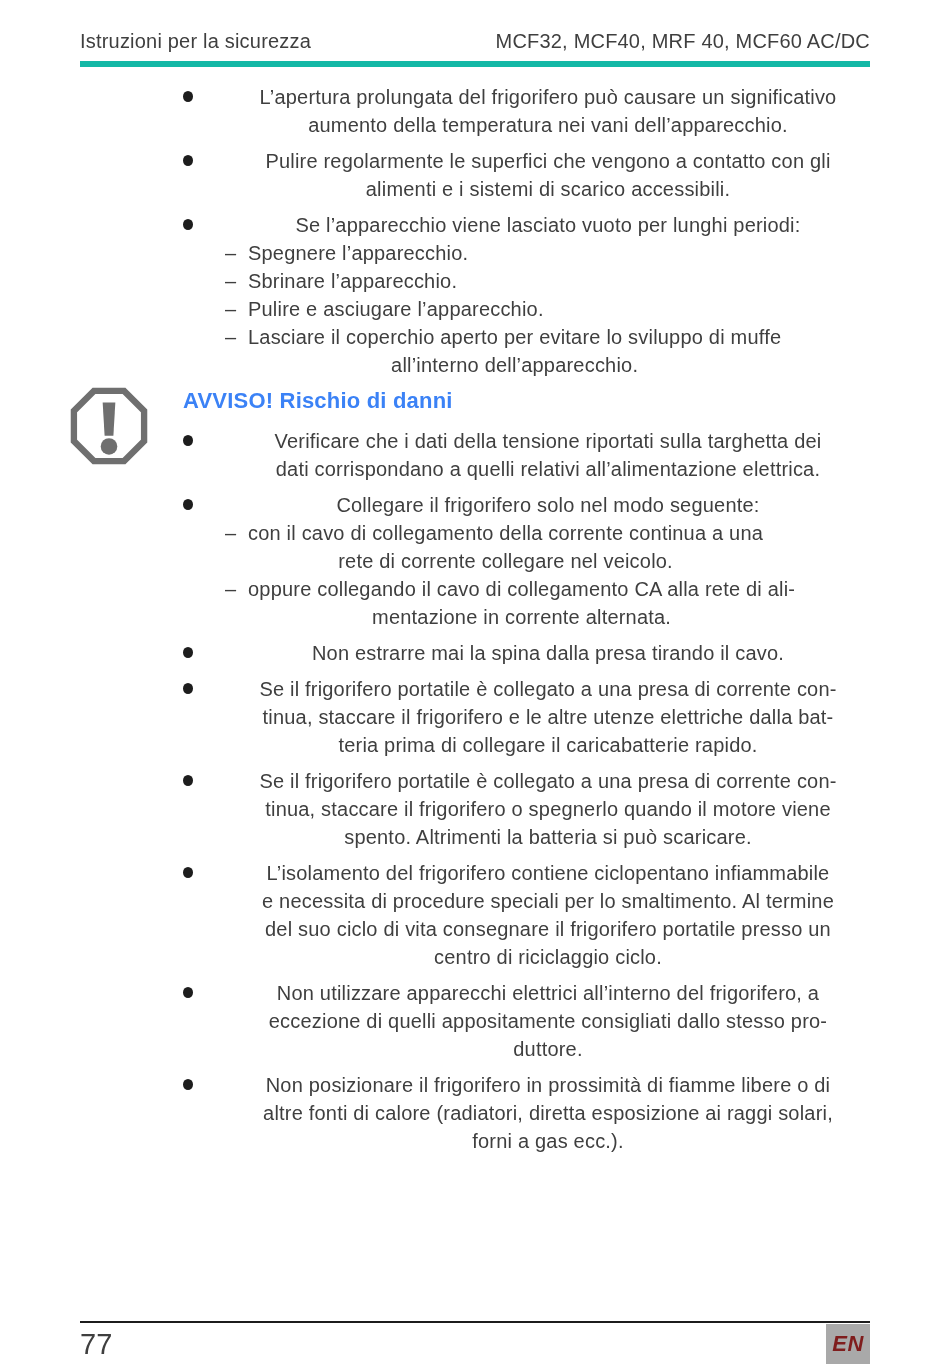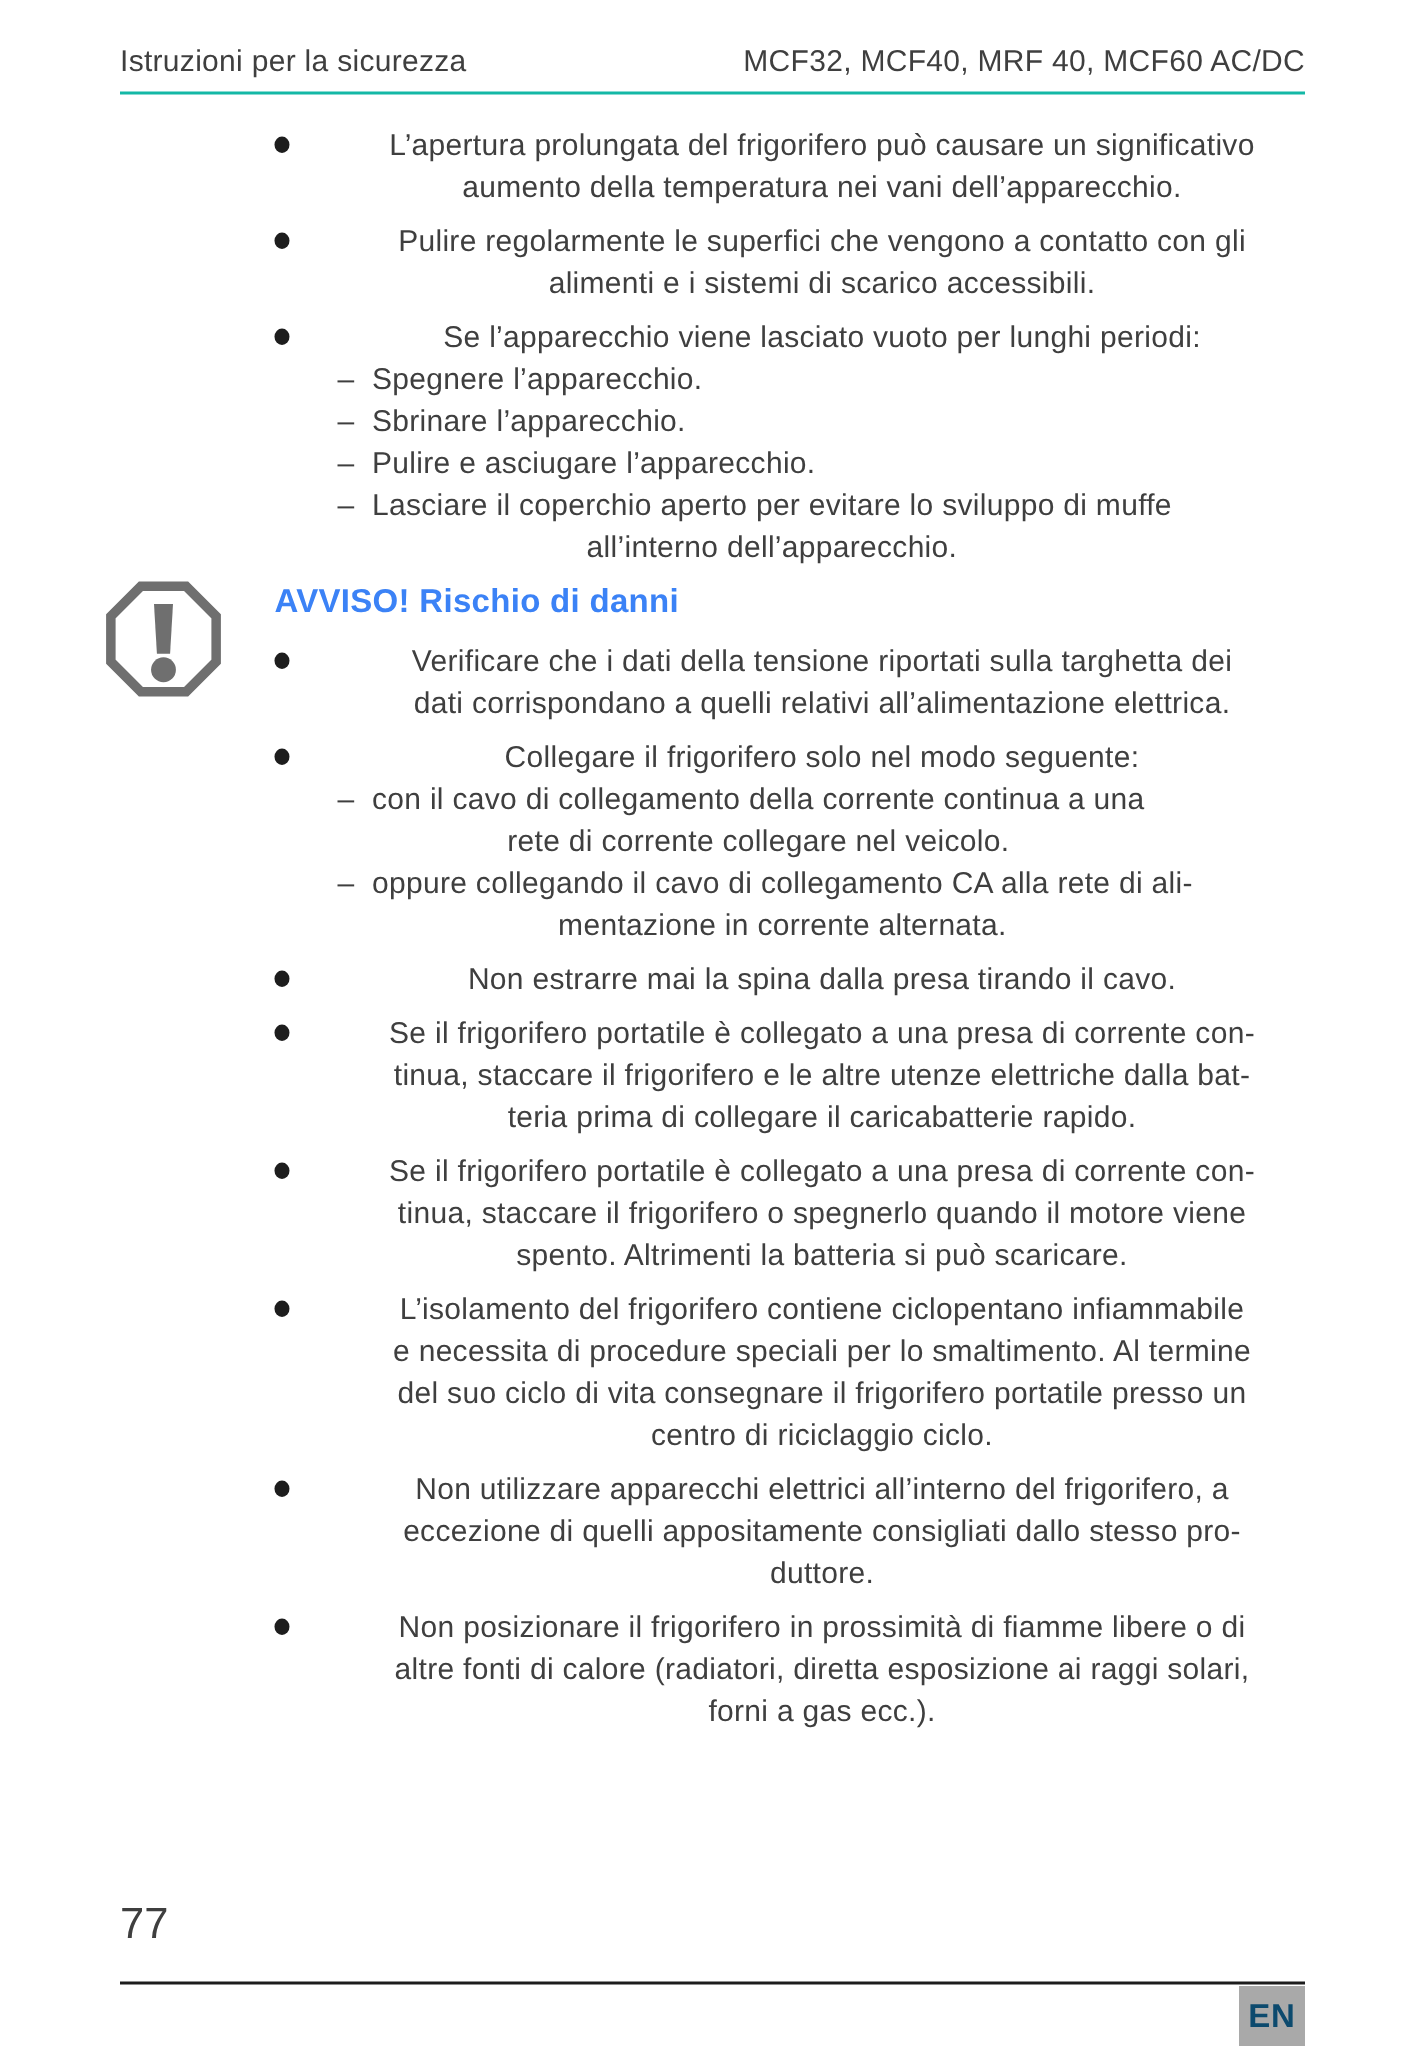--- a/index.html
+++ b/index.html
@@ -9,21 +9,21 @@
     background:#ffffff;
     font-family:"Liberation Sans", sans-serif;
     color:#3f3f3f;
     overflow:hidden;
   }
   
   .header{
     position:absolute;top:30px;left:80px;width:790px;
     display:flex;justify-content:space-between;align-items:baseline;
     font-size:20px;letter-spacing:.2px;
-    padding-bottom:8px;border-bottom:2px solid #14b8a6;gap:28px;
+    padding-bottom:8px;border-bottom:6px solid #14b8a6;gap:28px;
   }
   
   .content{position:absolute;top:83px;left:183px;width:700px;}
   ul.bullets{list-style:none;margin:0;padding:0;}
   li.bullet-item{display:flex;margin:0 0 8px 0;}
   .dot{
     flex:0 0 auto;width:10px;height:11px;border-radius:50%;
     background:#1d1d1d;margin:8px 20px 0 0;
   }
   .btext{flex:1 1 auto;text-align:center;}
@@ -32,21 +32,21 @@
   .dash{flex:0 0 35px;font-size:20px;line-height:28px;}
   
   .warning-section{position:relative;margin-top:6px;}
   .warning-title{
     margin:0 0 12px 0;font-size:22px;line-height:28px;font-weight:bold;
     color:#161616;letter-spacing:.2px;
   }
   .warning-icon{position:absolute;left:-113px;top:0px;width:78px;height:78px;}
   
   .footer-rule{position:absolute;left:80px;top:1321px;width:790px;height:0;border-top:2px solid #1c1c1c;}
-  .page-number{position:absolute;left:80px;top:1266px;font-size:29px;line-height:34px;color:#3f3f3f;}
+  .page-number{position:absolute;left:80px;top:1327px;font-size:29px;line-height:34px;color:#3f3f3f;}
   .lang-badge{
     position:absolute;left:826px;top:1324px;width:44px;height:40px;
     display:flex;align-items:center;justify-content:center;
     font-size:22px;font-weight:bold;letter-spacing:.5px;
   }
 </style>
 </head>
 <body>
 
 <div class="page" style="color: rgb(63, 63, 63);">
@@ -190,15 +190,15 @@
               <div class="line">forni a gas ecc.).</div>
             </div>
           </li>
         </ul>
     </div>
 
   </div>
 
   <div class="footer-rule"></div>
   <div class="page-number">77</div>
-  <div class="lang-badge" style="background: rgb(169, 169, 169); color: #0c4a6e;">EN</div>
+  <div class="lang-badge" style="background: rgb(169, 169, 169); color: #7f1d1d; font-style: italic;">EN</div>
 
 </div>
 
 </body></html>

